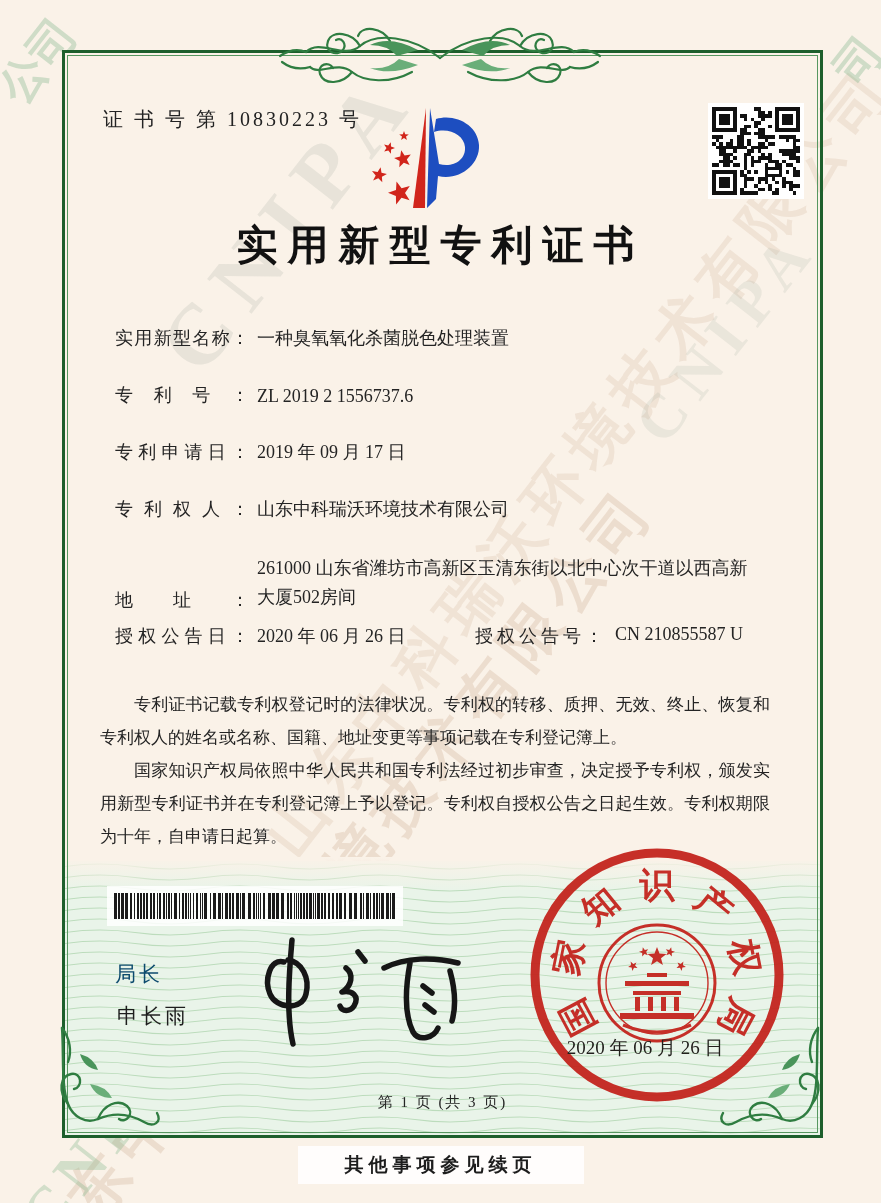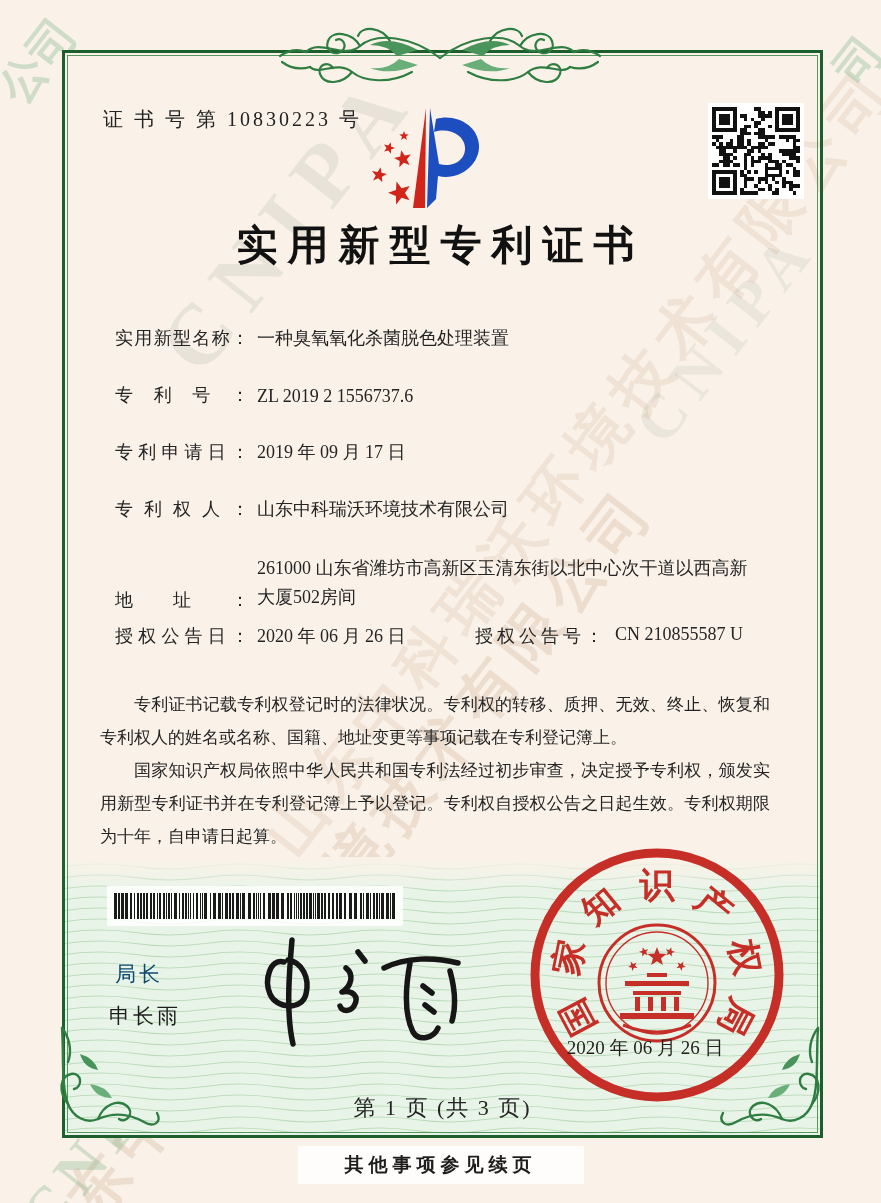--- a/index.html
+++ b/index.html
@@ -48,25 +48,25 @@
   
   .paras{position:absolute;left:100px;top:688px;width:670px;font-size:17px;line-height:33px;
          text-align:justify;color:#242424;}
   .paras p{margin:0;text-indent:2em;}
   
   .white-strip{position:absolute;background:rgba(255,255,255,.85);}
   .bc-strip{left:107px;top:886px;width:296px;height:40px;}
   .barcode{position:absolute;left:114px;top:893px;width:282px;height:26px;}
   .issuer-title{position:absolute;left:115px;top:960px;font-family:"Liberation Sans",sans-serif;
                 font-size:21px;letter-spacing:3px;color:#0c4a6e;}
-  .issuer-name{position:absolute;left:109px;top:1002px;font-family:Liberation Sans, sans-serif;
+  .issuer-name{position:absolute;left:117px;top:1002px;font-family:Liberation Sans, sans-serif;
                font-size:21px;letter-spacing:3px;color:#1d1d1d;}
   .sig{position:absolute;left:252px;top:932px;width:232px;height:122px;}
   .seal{position:absolute;left:517px;top:835px;width:280px;height:280px;opacity:.93;}
-  .page-no{position:absolute;left:62px;top:1093px;width:761px;text-align:center;font-size:22px;
+  .page-no{position:absolute;left:62px;top:1093px;width:761px;text-align:center;font-size:15px;
            letter-spacing:2px;color:#242424;}
   .cont-strip{left:298px;top:1146px;width:286px;height:38px;}
   .continuation{position:absolute;left:0;top:1152px;width:881px;text-align:center;font-size:19px;
                 font-weight:700;letter-spacing:5px;color:#1d1d1d;}
 </style>
 </head>
 <body>
 
 <div class="page">
 

